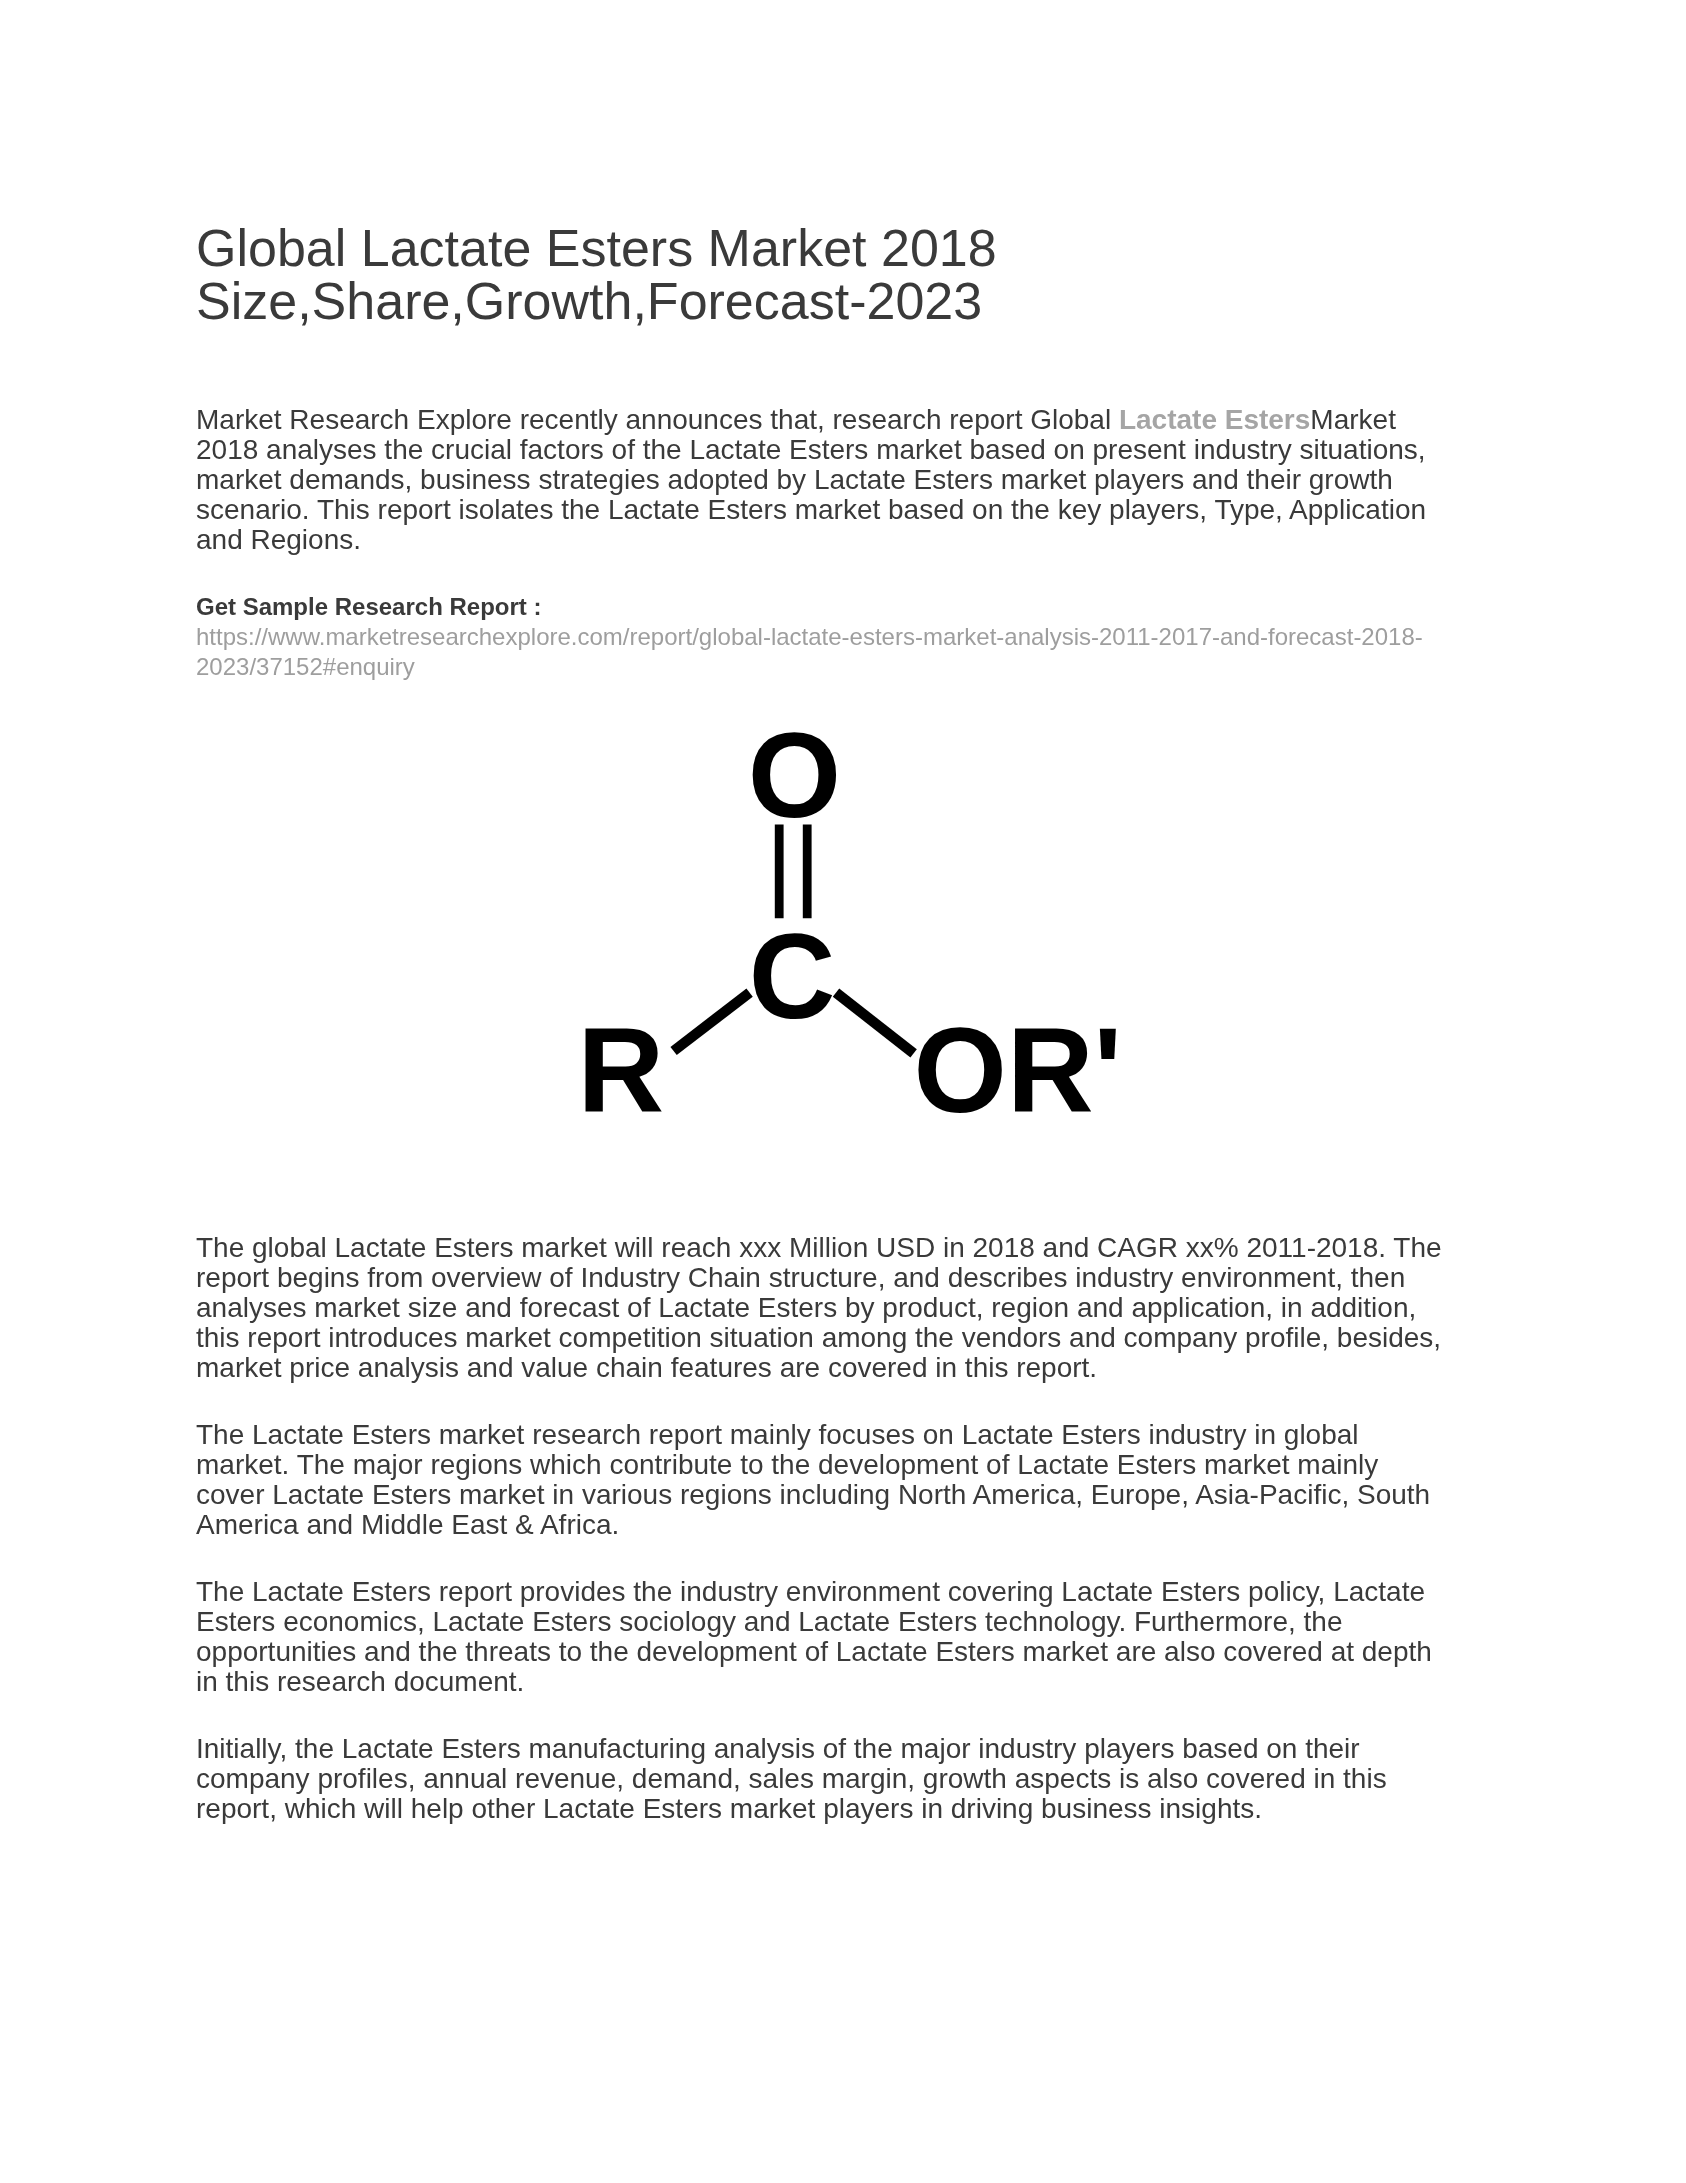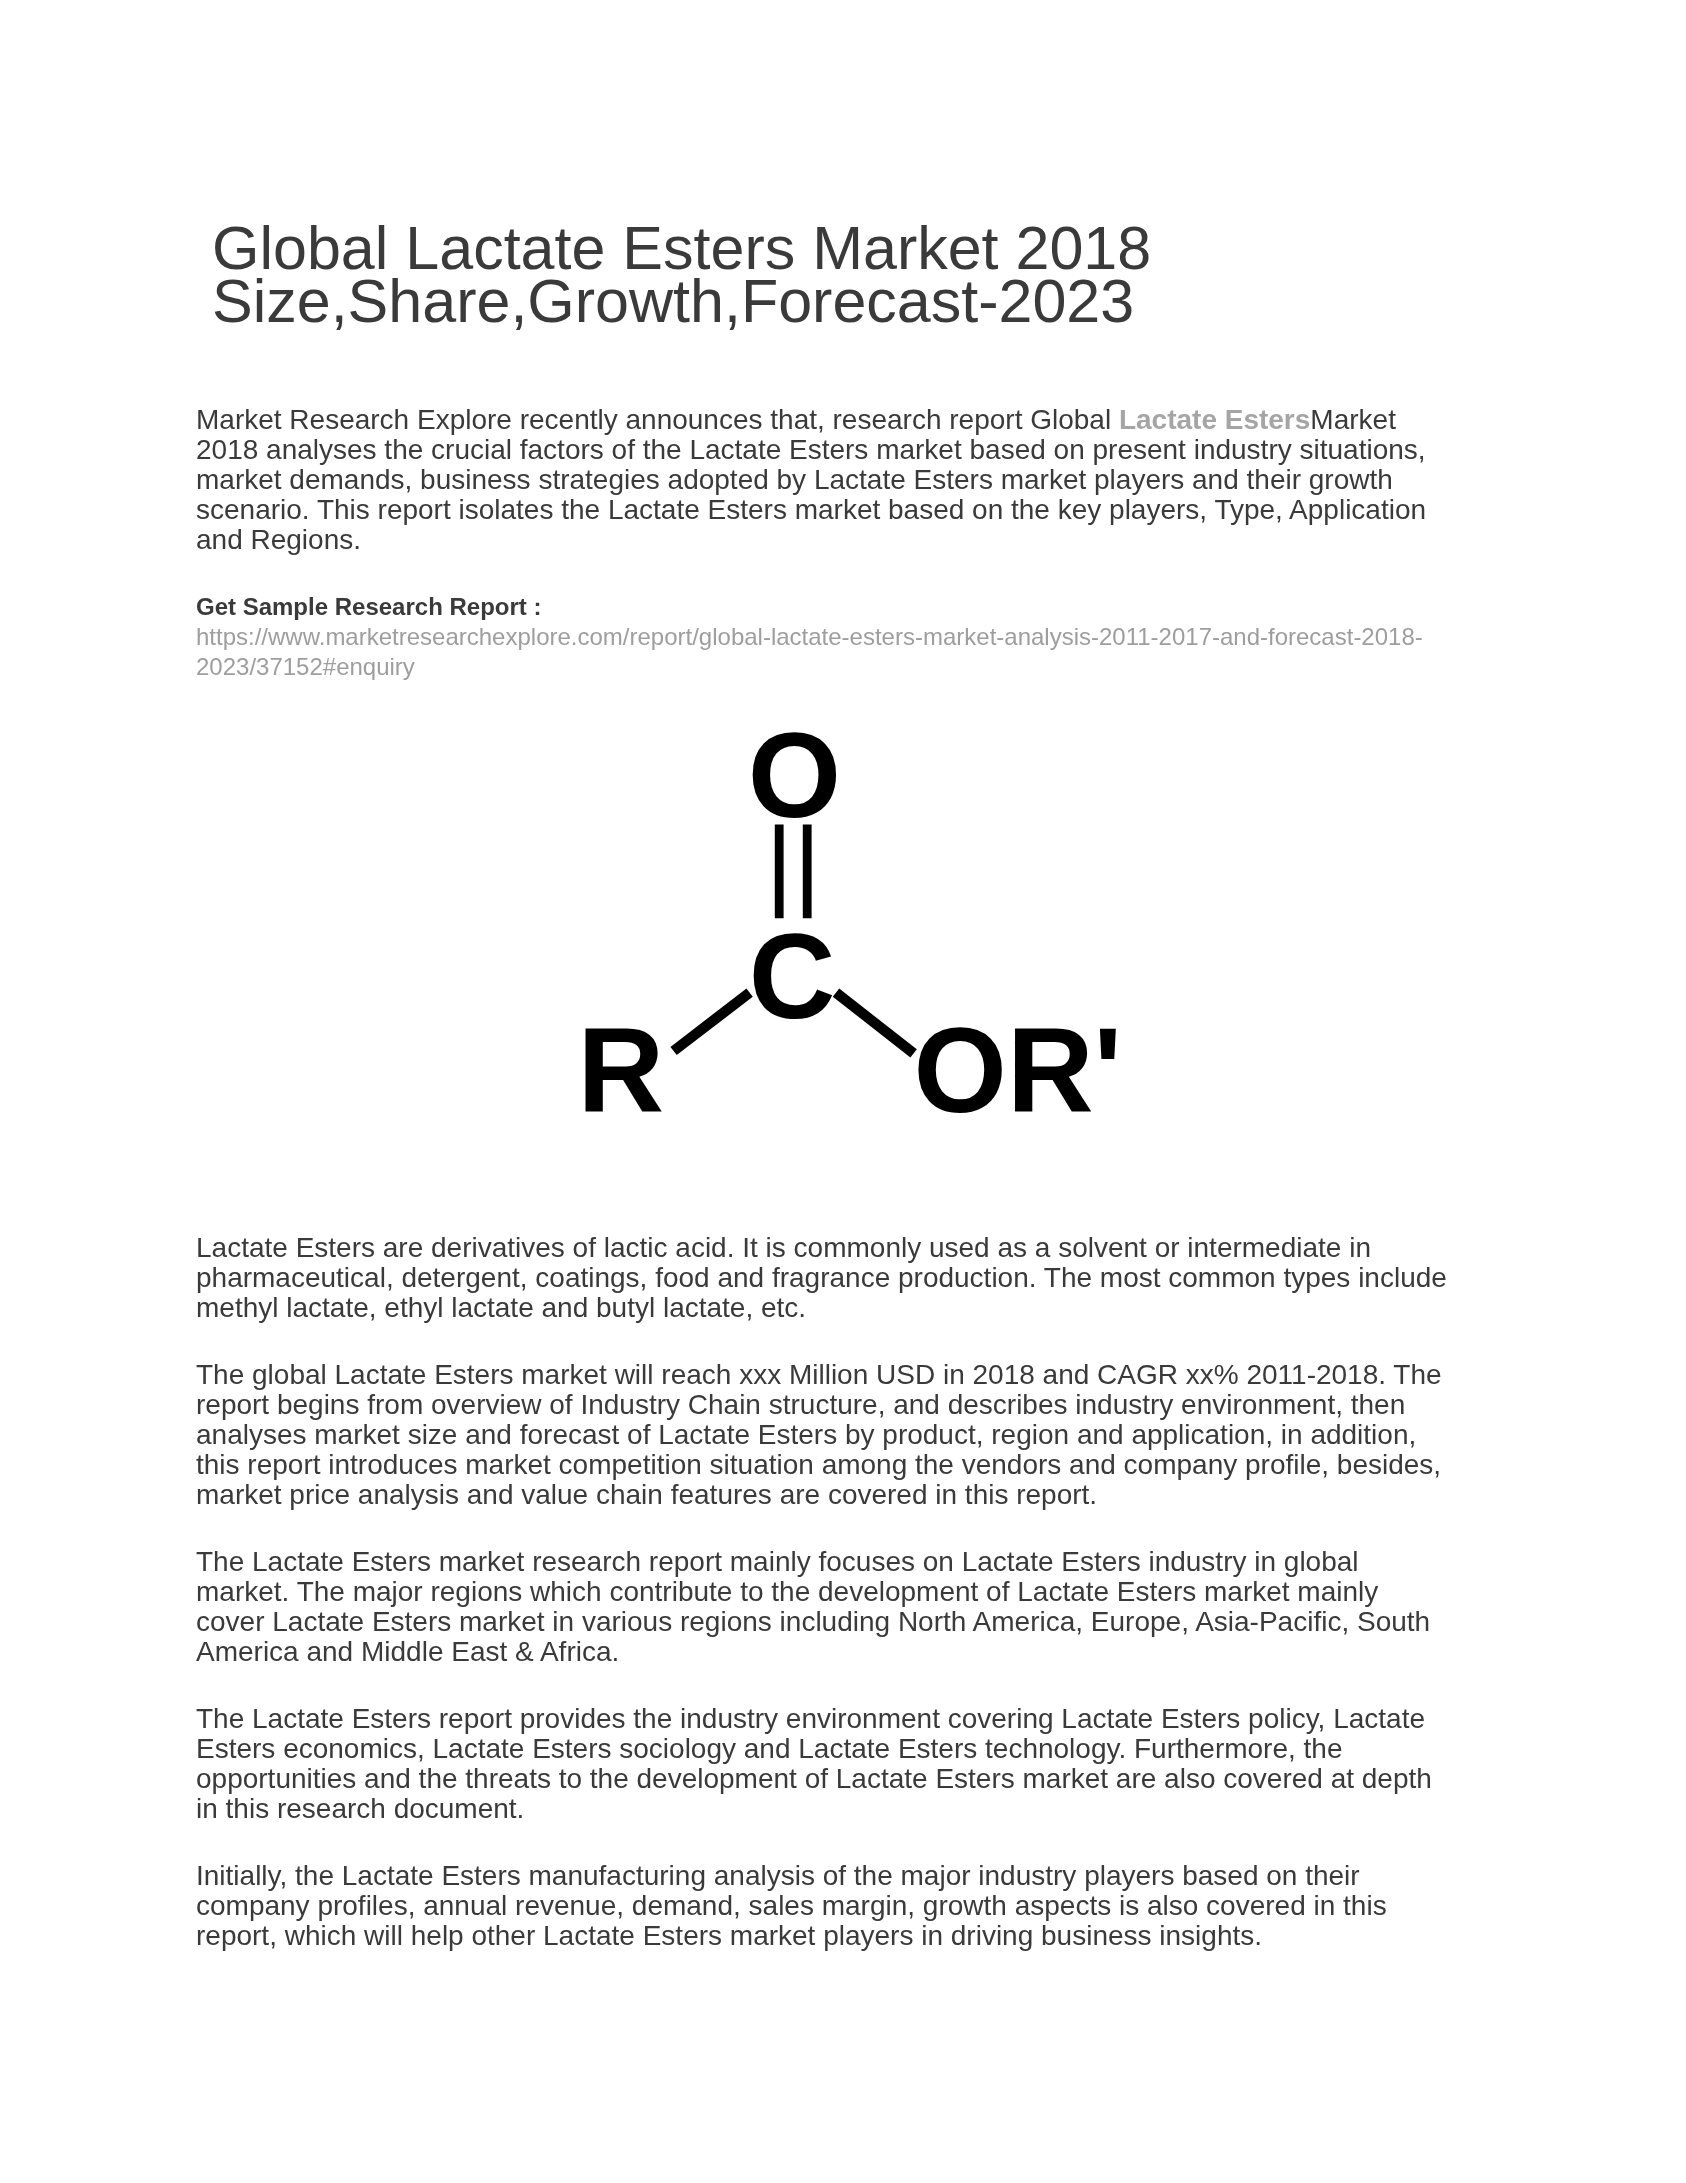--- a/index.html
+++ b/index.html
@@ -12,25 +12,25 @@
     position: relative;
     overflow: hidden;
   }
   .content {
     position: absolute;
     left: 196px;
     top: 222px;
     width: 1255px;
   }
   .doc-title {
-    font-size: 61px;
+    font-size: 52px;
     line-height: 53px;
     font-weight: 400;
     color: #3a3a3a;
-    margin: 0 0 77px 16px;
+    margin: 0 0 77px 0;
   }
   p.body-para {
     font-size: 28px;
     line-height: 30px;
     margin: 0 0 37px 0;
     color: #3a3a3a;
   }
   .highlight-gray {
     color: #a5a5a5;
     font-weight: 700;
@@ -98,20 +98,19 @@
       <line class="bond" x1="247" y1="352" x2="152" y2="425" stroke-width="13"></line>
 
       <line class="bond" x1="355" y1="352" x2="452" y2="428" stroke-width="13"></line>
 
       <text class="diagram-letter" x="86" y="501" text-anchor="middle">R</text>
 
       <text class="diagram-letter" x="452" y="501" text-anchor="start">OR'</text>
     </svg>
   </div>
 
-  <p class="body-para">Lactate Esters are derivatives of lactic acid. It is commonly used as a solvent or intermediate in pharmaceutical, detergent, coatings, food and fragrance production. The most common types include methyl lactate, ethyl lactate and butyl lactate, etc.</p>
   <p class="body-para">The global Lactate Esters market will reach xxx Million USD in 2018 and CAGR xx% 2011-2018. The report begins from overview of Industry Chain structure, and describes industry environment, then analyses market size and forecast of Lactate Esters by product, region and application, in addition, this report introduces market competition situation among the vendors and company profile, besides, market price analysis and value chain features are covered in this report.</p>
   <p class="body-para">The Lactate Esters market research report mainly focuses on Lactate Esters industry in global market. The major regions which contribute to the development of Lactate Esters market mainly cover Lactate Esters market in various regions including North America, Europe, Asia-Pacific, South America and Middle East &amp; Africa.</p>
   <p class="body-para">The Lactate Esters report provides the industry environment covering Lactate Esters policy, Lactate Esters economics, Lactate Esters sociology and Lactate Esters technology. Furthermore, the opportunities and the threats to the development of Lactate Esters market are also covered at depth in this research document.</p>
   <p class="body-para">Initially, the Lactate Esters manufacturing analysis of the major industry players based on their company profiles, annual revenue, demand, sales margin, growth aspects is also covered in this report, which will help other Lactate Esters market players in driving business insights.</p>
 
 </div>
 
 
 </body></html>

